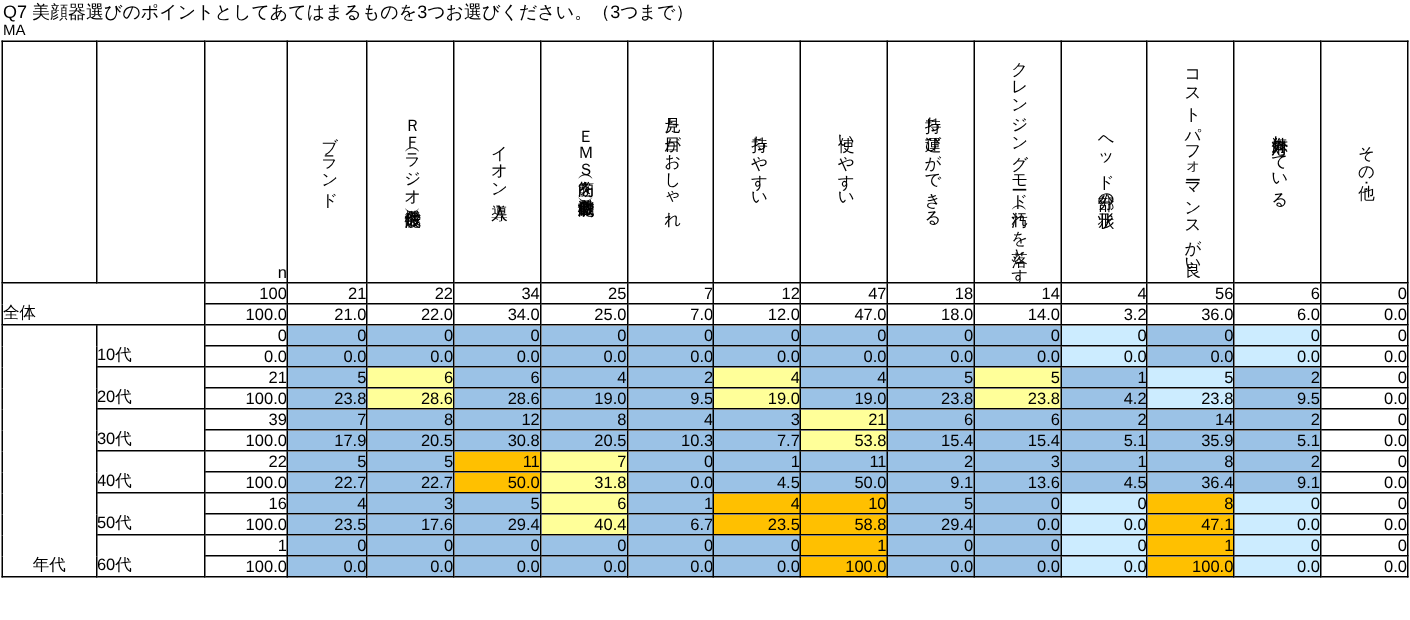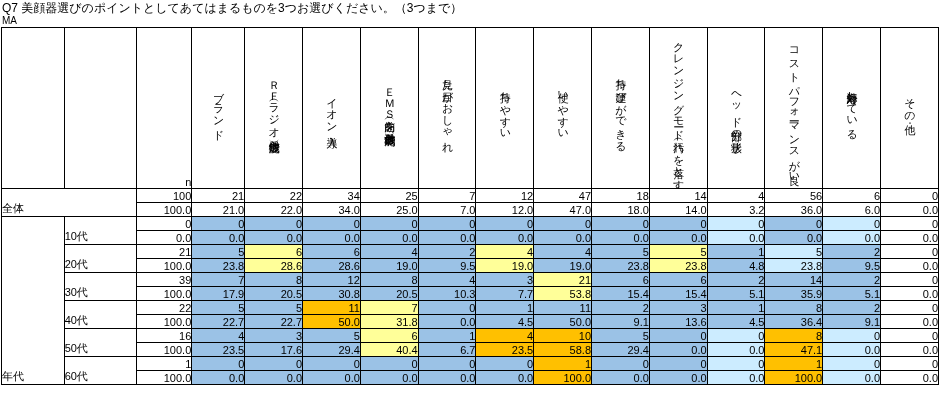--- a/index.html
+++ b/index.html
@@ -82,21 +82,21 @@
     white-space: nowrap;
   }
   .r-n { height: 14px; }
   .r-p { height: 14px; }
 
   
   .blocktop td { border-top: 2px solid #000000; }
   .dashtop td { border-top: 1px dashed #999999; }
 
   .grpcell {
-    text-align: left;
+    text-align: center;
     padding-left: 3px;
     vertical-align: middle;
     white-space: nowrap;
   }
 
   
   .hl-blue   { background: #9bc2e6; }
   .hl-lblue  { background: #ccecff; }
   .hl-yellow { background: #ffff99; }
   .hl-orange { background: #ffc000; }
@@ -237,21 +237,21 @@
           <td class="num">100.0</td>
           <td class="num hl-blue">23.8</td>
           <td class="num hl-yellow">28.6</td>
           <td class="num hl-blue">28.6</td>
           <td class="num hl-blue">19.0</td>
           <td class="num hl-blue">9.5</td>
           <td class="num hl-yellow">19.0</td>
           <td class="num hl-blue">19.0</td>
           <td class="num hl-blue">23.8</td>
           <td class="num hl-yellow">23.8</td>
-          <td class="num hl-blue">4.8</td>
+          <td class="num hl-blue">4.2</td>
           <td class="num hl-lblue">23.8</td>
           <td class="num hl-blue">9.5</td>
           <td class="num hl-none">0.0</td>
         </tr>
         <tr class="r-n dashtop">
           <td class="rowlabel" rowspan="2">30代</td>
           <td class="num">39</td>
           <td class="num hl-blue">7</td>
           <td class="num hl-blue">8</td>
           <td class="num hl-blue">12</td>

